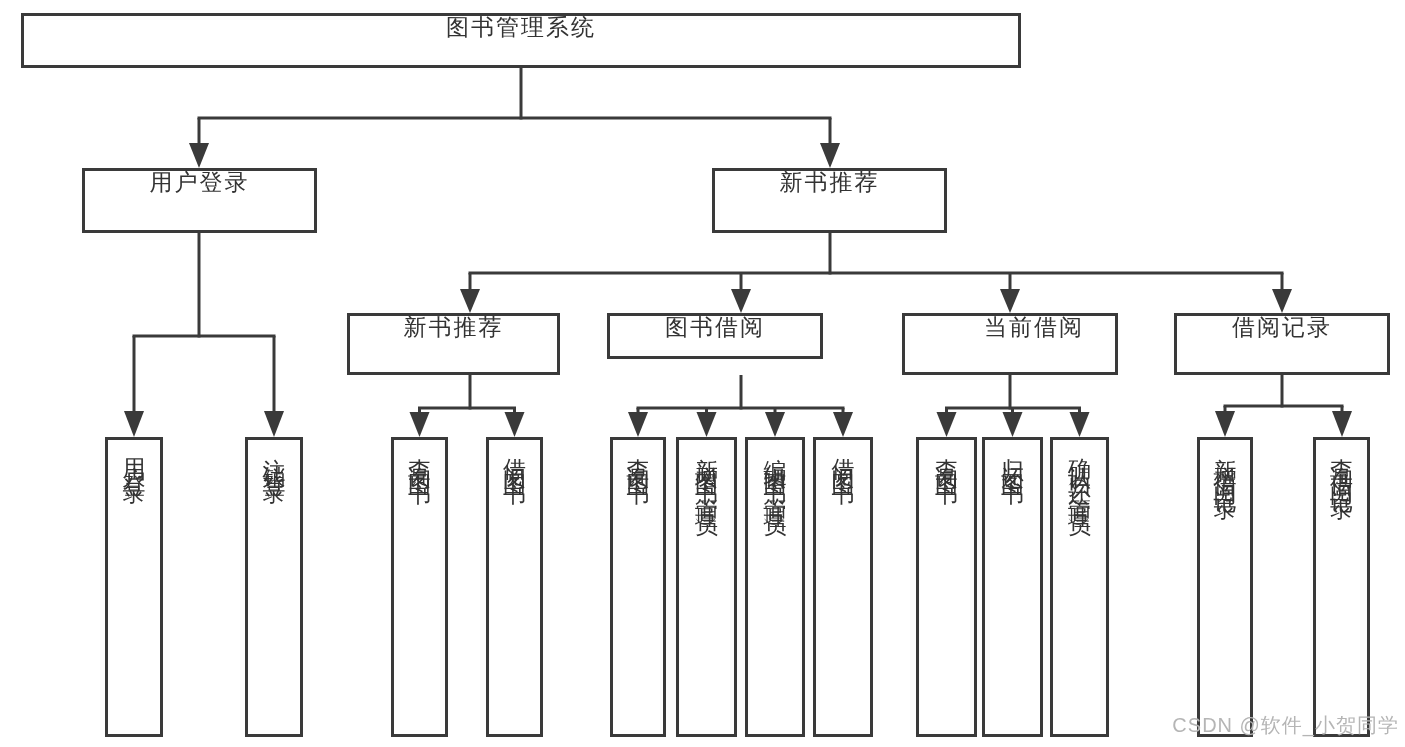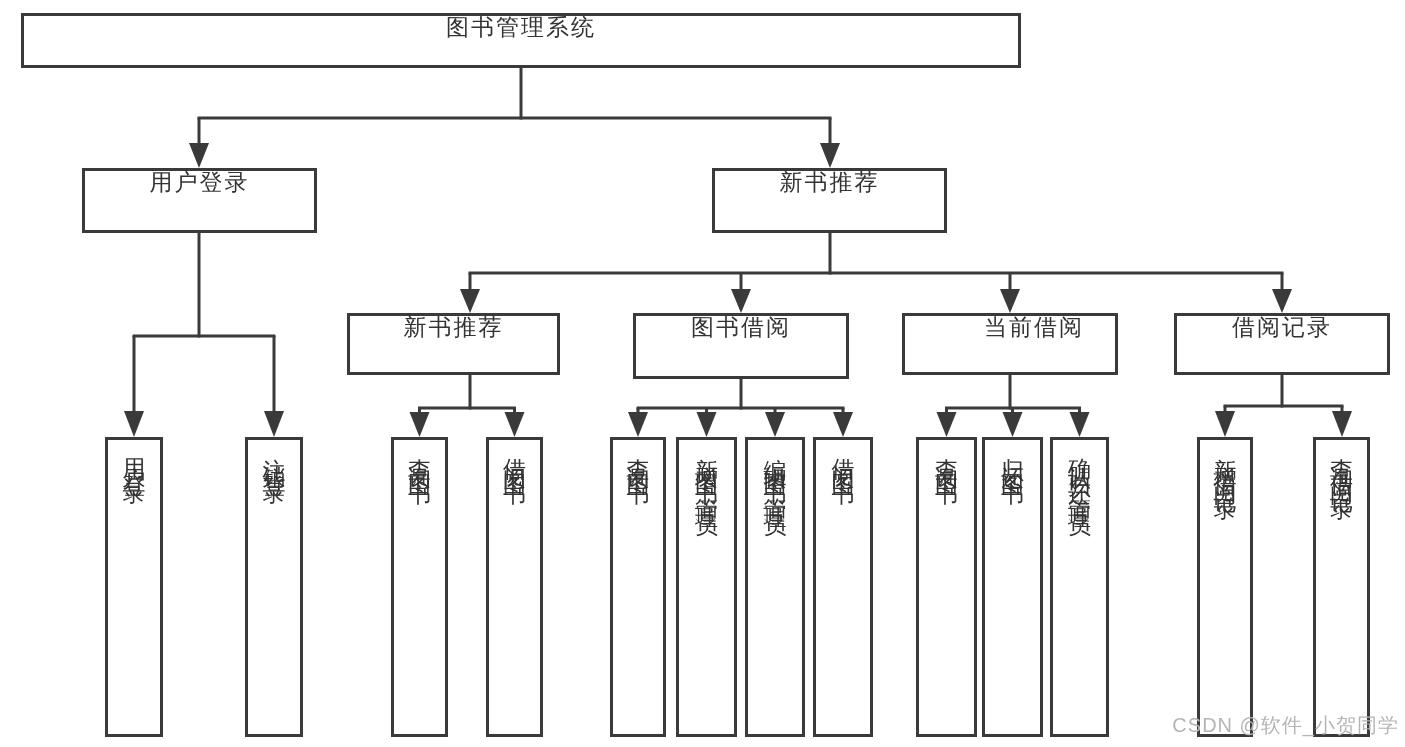--- a/index.html
+++ b/index.html
@@ -47,21 +47,21 @@
     line-height:1;
     white-space:nowrap;
   }
   
   .n-root   {left:21px;  top:13px;  width:1000px; height:55px;}
   
   .n-login  {left:82px;  top:168px; width:235px;  height:65px;}
   .n-mgmt   {left:712px; top:168px; width:235px;  height:65px;}
   
   .n-rec    {left:347px; top:313px; width:213px;  height:62px;}
-  .n-bor    {left:633px; top:313px; width:216px;  height:66px;}
+  .n-bor    {left:607px; top:313px; width:216px;  height:46px;}
   .n-cur    {left:902px; top:313px; width:216px;  height:62px;padding-left:48px;}
   .n-log    {left:1174px;top:313px; width:216px;  height:62px;}
   
   .leaf{top:437px;height:300px;}
   .l1 {left:105px;  width:58px;}
   .l2 {left:245px;  width:58px;}
   .l3 {left:391px;  width:57px;}
   .l4 {left:486px;  width:57px;}
   .l5 {left:610px;  width:56px;}
   .l6 {left:676px;  width:61px;}

